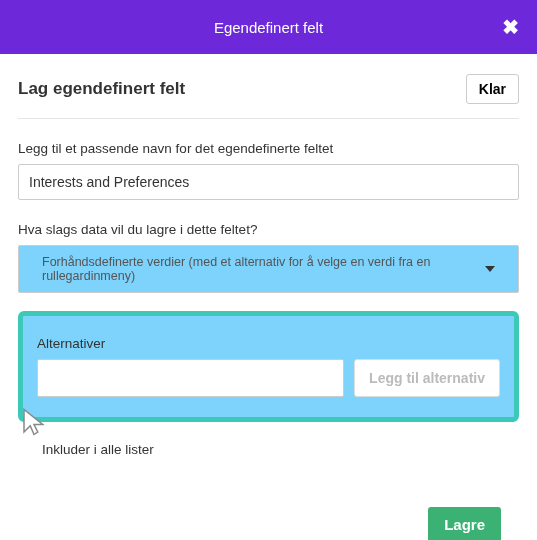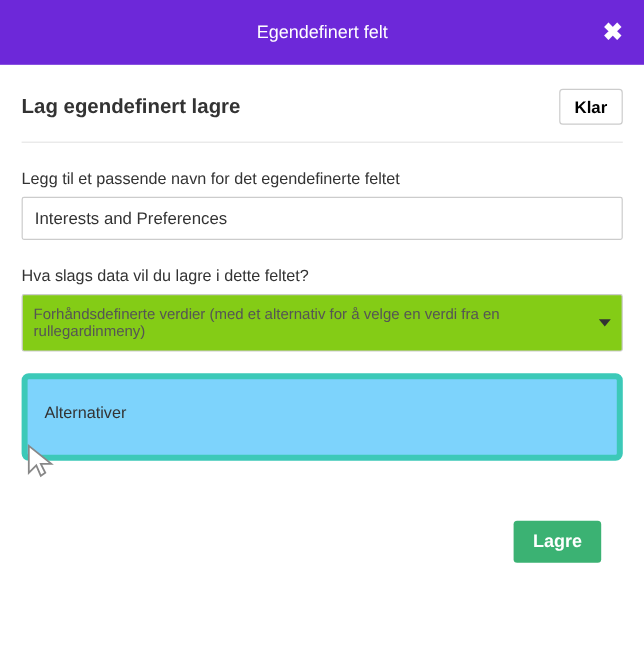--- a/index.html
+++ b/index.html
@@ -75,28 +75,28 @@
     border: 1px solid #ccc;
     border-radius: 2px;
     padding: 9px 10px;
     font-size: 14px;
     color: #333;
   }
   .select-wrap {
     width: 100%;
     border: 1px solid #ccc;
     border-radius: 2px;
-    padding: 9px 9px;
+    padding: 9px 23px;
     font-size: 12.5px;
     color: #555;
     display: flex;
     justify-content: space-between;
     align-items: center;
     cursor: pointer;
-    background: #84cc16;
+    background: #7dd3fc;
   }
   .caret-down {
     width: 0; height: 0;
     border-left: 5px solid transparent;
     border-right: 5px solid transparent;
     border-top: 6px solid #333;
   }
   .highlight-box {
     margin-top: 18px;
     border: 5px solid #3cc9b8;
@@ -184,42 +184,49 @@
 <body>
 
 <div class="modal-header">
   <span class="modal-title">Egendefinert felt</span>
   <span class="close-icon">✖</span>
 </div>
 
 <div class="content">
 
   <div class="subheader-row">
-    <div class="subheader-title">Lag egendefinert lagre</div>
+    <div class="subheader-title">Lag egendefinert felt</div>
     <button class="klar-btn">Klar</button>
   </div>
 
   <div class="field-block">
     <label class="field-label">Legg til et passende navn for det egendefinerte feltet</label>
     <input type="text" class="text-input" value="Interests and Preferences" style="">
   </div>
 
   <div class="field-block">
     <label class="field-label">Hva slags data vil du lagre i dette feltet?</label>
     <div class="select-wrap">
       <span>Forhåndsdefinerte verdier (med et alternativ for å velge en verdi fra en rullegardinmeny)</span>
       <span class="caret-down"></span>
     </div>
   </div>
 
   <div class="highlight-box">
     <label class="alt-label">Alternativer</label>
+    <div class="alt-row">
+      <input type="text" class="alt-input" value="" style="">
+      <button class="alt-btn">Legg til alternativ</button>
+    </div>
     <svg class="cursor-arrow" viewBox="0 0 24 24">
       <path d="M4 2 L4 20 L9 15 L12 22 L15 20 L12 14 L19 14 Z" fill="#fff" stroke="#888" stroke-width="1.2"></path>
     </svg>
   </div>
 
+  <div class="checkbox-row">
+    <span class="checkbox-label">Inkluder i alle lister</span>
+  </div>
 
   <div class="footer">
     <button class="save-btn">Lagre</button>
   </div>
 
 </div>
 
 </body></html>

